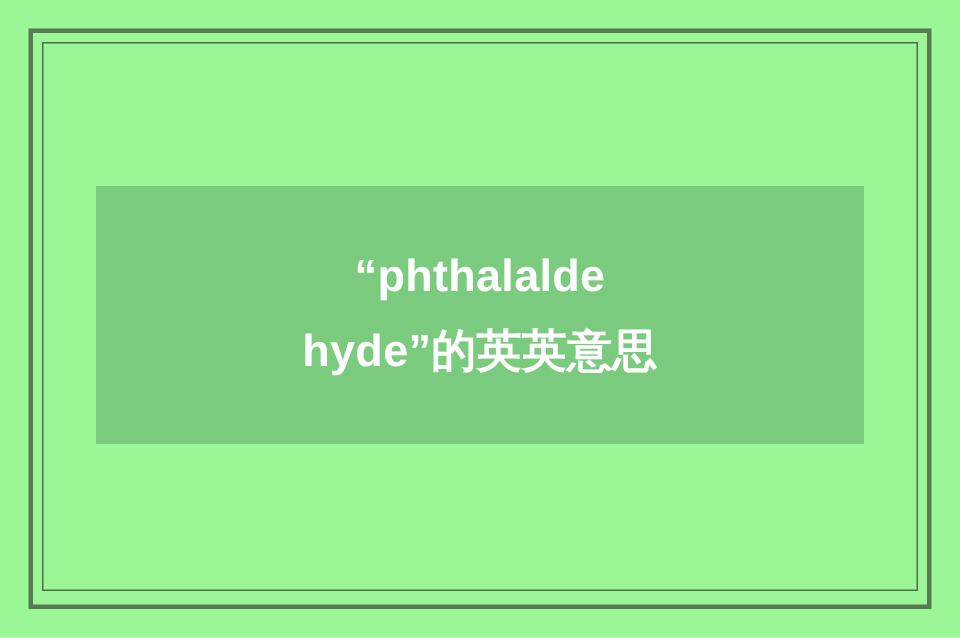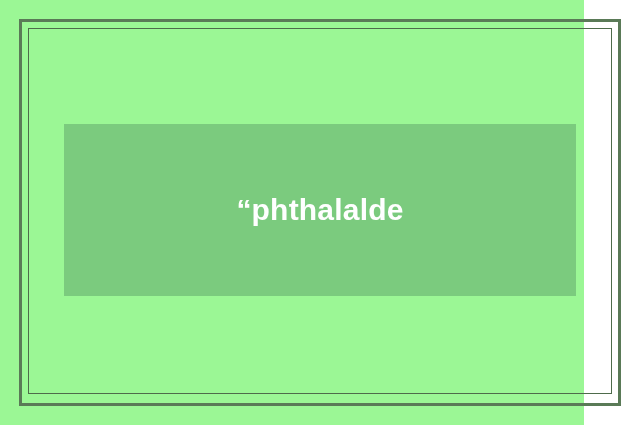--- a/index.html
+++ b/index.html
@@ -9,21 +9,21 @@
   body {
     width: 640px;
     height: 425px;
     overflow: hidden;
     font-family: "Liberation Sans", "DejaVu Sans", sans-serif;
   }
 
   
   #card {
     position: relative;
-    width: 584px;
+    width: 640px;
     height: 425px;
     background: #9BF795;
     box-sizing: border-box;
   }
 
   
   #frame-outer {
     position: absolute;
     left: 19px;
     top: 19px;
@@ -79,16 +79,17 @@
 <body>
 
 <div id="card">
 
   <div id="frame-outer"></div>
   <div id="frame-inner"></div>
 
   <div id="content-panel">
     <div id="title-block">
       <span class="title-line">“phthalalde</span>
+      <span class="title-line">hyde”的英英意思</span>
     </div>
   </div>
 
 </div>
 
 </body></html>

